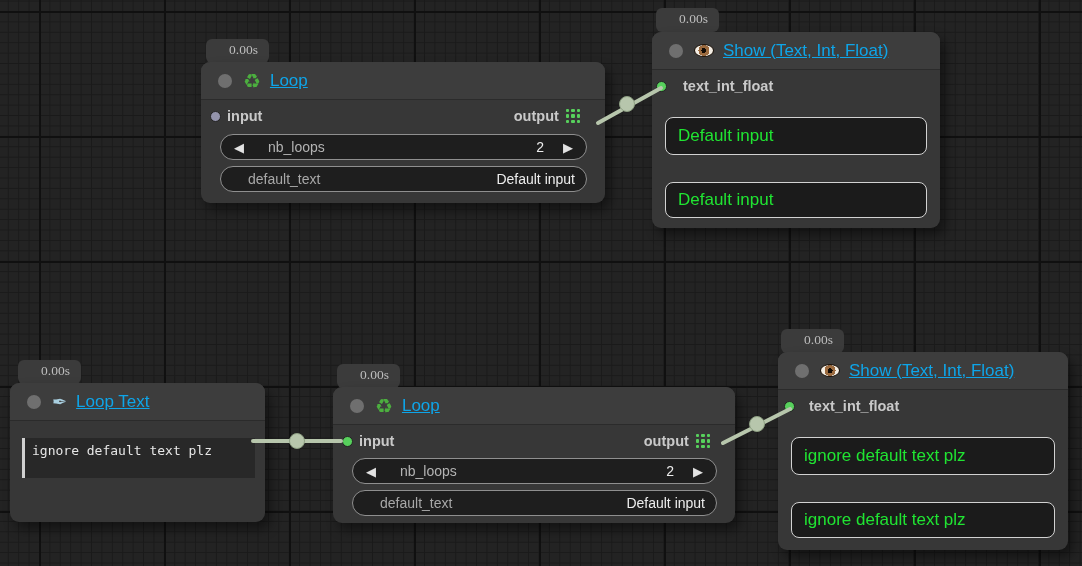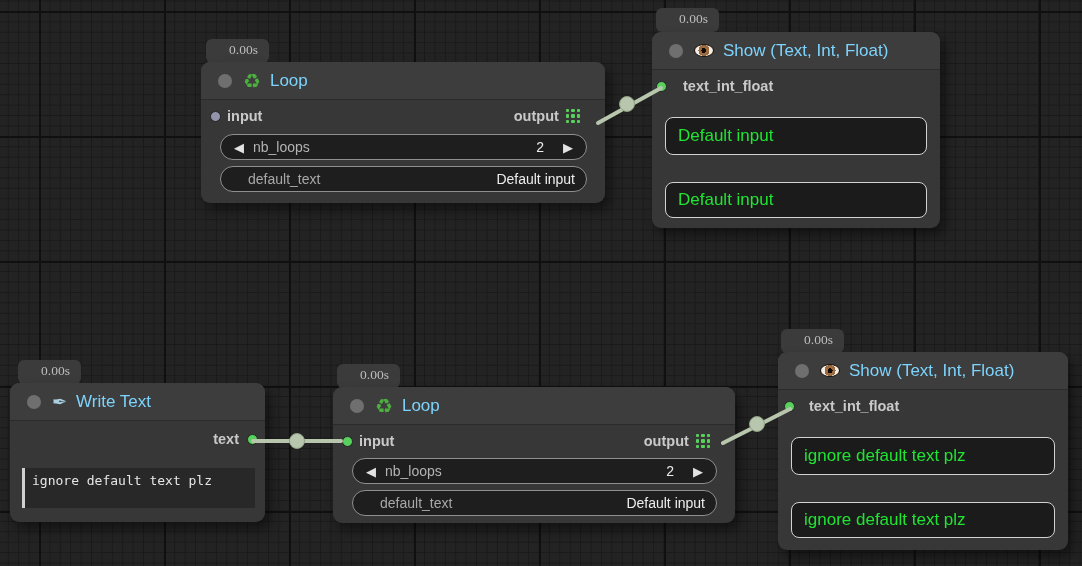--- a/index.html
+++ b/index.html
@@ -24,42 +24,42 @@
   .node{
     position:absolute;z-index:2;background:#373737;border-radius:9px;
     box-shadow:5px 7px 12px rgba(0,0,0,.45);
   }
   .header{
     height:38px;display:flex;align-items:center;padding:0 12px;
     background:#3d3d3d;border-radius:9px 9px 0 0;
     border-bottom:1px solid #2b2b2b;
   }
   .hdr-dot{width:14px;height:14px;border-radius:50%;background:#6f6f6f;margin:0 11px 0 5px;flex:0 0 auto;}
-  .title{color:#7dd3fc;font-size:17px;white-space:nowrap;}
+  .title{color:#0ea5e9;font-size:17px;white-space:nowrap;text-decoration:underline;}
   .recycle{font-size:20px;color:#4caf3f;margin-right:9px;line-height:1;}
   .pen{font-size:18px;color:#a9cfe0;margin-right:9px;line-height:1;}
   .eye{
     width:20px;height:13px;margin-right:9px;flex:0 0 auto;
     border-radius:50%;border:1.5px solid #1f150c;
     background:radial-gradient(circle at 50% 50%, #120b05 0 2.5px, #9c6b3f 2.5px 5.5px, #f3ede4 5.5px);
   }
   .io-row{position:relative;height:24px;margin-top:4px;display:flex;align-items:center;color:#c9c9c9;font-size:14.5px;font-weight:bold;}
   .socket{position:absolute;top:50%;width:11px;height:11px;margin-top:-5.5px;border-radius:50%;border:1px solid #232323;}
   .socket.green{background:#57d05c;}
   .socket.muted{background:#9393ab;}
   .grid-icon{display:grid;grid-template-columns:repeat(3,3.4px);grid-template-rows:repeat(3,3.4px);gap:2px;margin-left:7px;}
   .grid-icon i{background:#57d05c;border-radius:1px;}
   .spacer{flex:1;}
   .pill{
     height:26px;margin:6px 18px 0 19px;display:flex;align-items:center;
     background:#1e1e1e;border:1px solid #8f8f8f;border-radius:13px;
     padding:0 13px;font-size:14px;
   }
   .pill .arrow{color:#e3e3e3;font-size:13px;line-height:1;}
-  .pill .wlabel{color:#b3b3b3;margin-left:9px;}
+  .pill .wlabel{color:#b3b3b3;margin-left:24px;}
   .pill .wvalue{color:#ececec;margin-right:19px;}
   .pill.field{padding:0 11px 0 27px;gap:23px;}
   .pill.field .flabel{color:#a8a8a8;}
   .pill.field .fvalue{color:#ededed;}
   .disp{
     height:38px;margin:0 13px;display:flex;align-items:center;
     background:#1b1b1b;border:1.5px solid #d2d2d2;border-radius:8px;
     padding:0 12px;color:#20e432;font-size:17px;white-space:nowrap;overflow:hidden;
   }
   .txtarea{
@@ -129,25 +129,21 @@
       <span>text_int_float</span>
     </div>
     <div class="disp" style="margin-top:19px;">Default input</div>
     <div class="disp" style="margin-top:27px;height:36px;">Default input</div>
   </div>
 
   <div class="node" style="left:10px;top:383px;width:255px;height:139px;">
     <div class="header">
       <span class="hdr-dot"></span>
       <span class="pen">✒</span>
-      <span class="title">Write Text</span>
-    </div>
-    <div class="io-row" style="margin-top:6px;padding-right:26px;justify-content:flex-end;">
-      <span>text</span>
-      <span class="socket green" style="right:7px;"></span>
+      <span class="title">Loop Text</span>
     </div>
     <div class="txtarea">
       <span class="caret-bar"></span>
       <span>ignore default text plz</span>
     </div>
   </div>
 
   <div class="node" style="left:333px;top:387px;width:402px;height:136px;">
     <div class="header">
       <span class="hdr-dot"></span>

